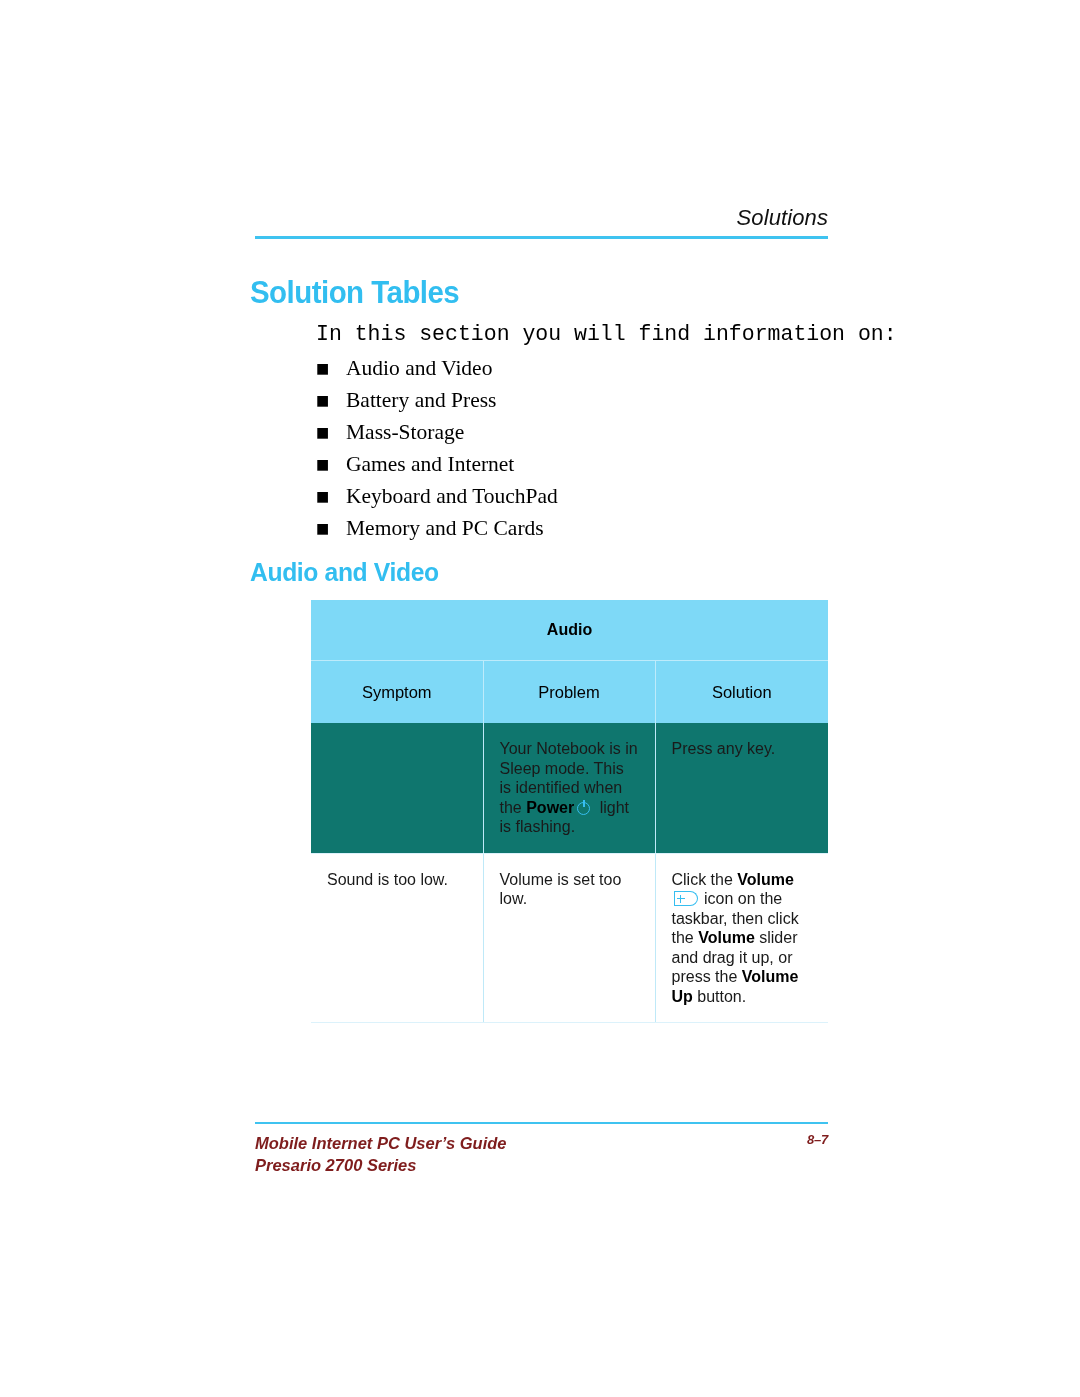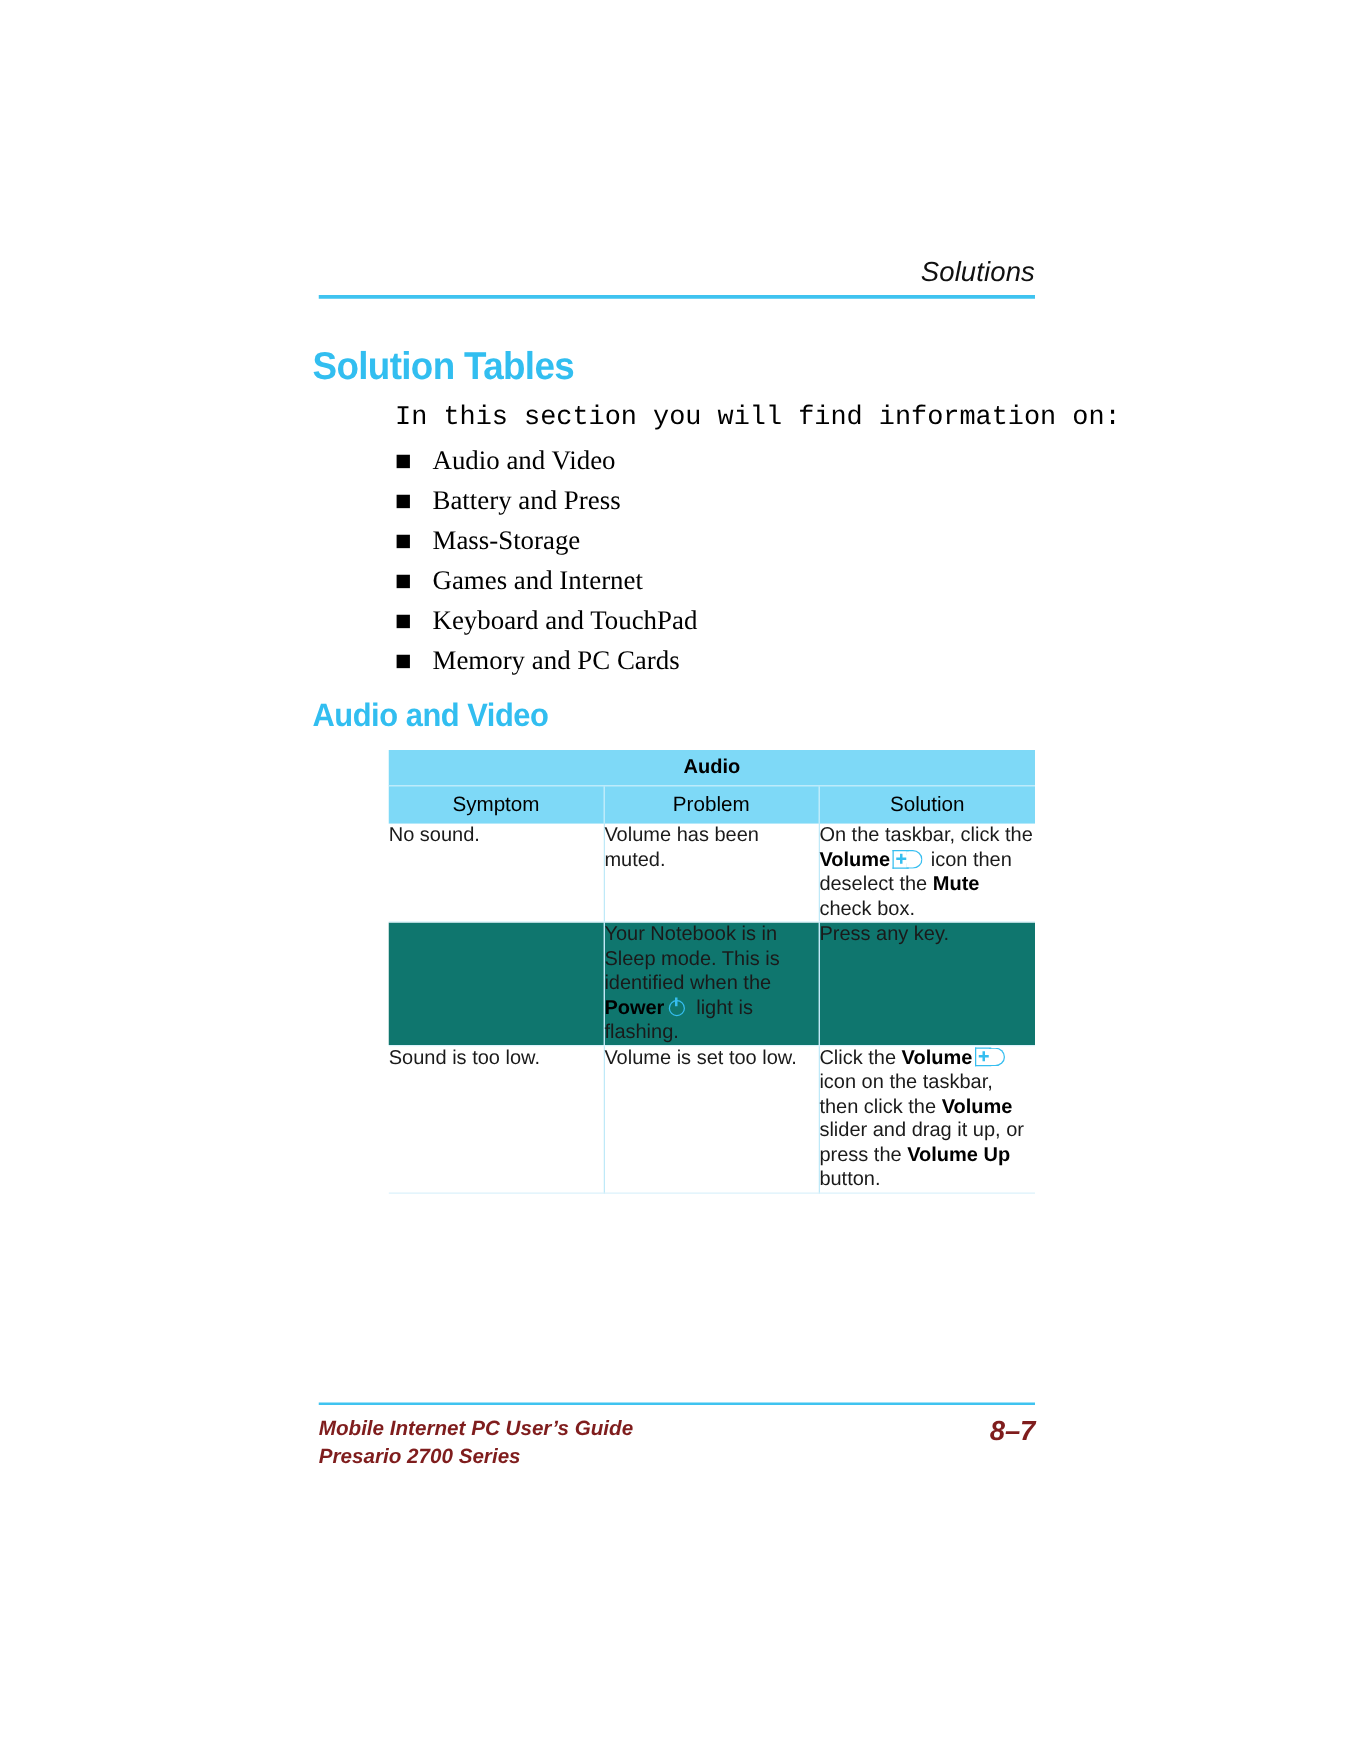--- a/index.html
+++ b/index.html
@@ -115,21 +115,21 @@
     border-collapse: collapse;
     table-layout: fixed;
     font-family: "Liberation Sans", sans-serif;
   }
   .table col.c1 { width: 172px; }
   .table col.c2 { width: 172px; }
   .table col.c3 { width: 173px; }
 
   .table td, .table th {
     vertical-align: top;
-    padding: 0;
+    padding: 16px;
   }
 
   .th-group {
     background: #7ED9F7;
     text-align: center;
     font-weight: bold;
     font-size: 16px;
     color: #000000;
     height: 28px;
     line-height: 28px;
@@ -241,21 +241,21 @@
     justify-content: space-between;
     align-items: flex-start;
     margin-top: 8px;
     font-family: "Liberation Sans", sans-serif;
     font-style: italic;
     font-weight: bold;
     font-size: 16.5px;
     color: #7f1d1d;
   }
   .footer-lines { line-height: 22px; }
-  .footer-page { font-size: 22px; letter-spacing: -0.2px; }
+  .footer-page { font-size: 13px; letter-spacing: -0.2px; }
 </style>
 </head>
 <body>
 
 <div class="page">
 
   <div class="header">
     <div class="header-title">Solutions</div>
     <div class="header-rule"></div>
   </div>
@@ -303,25 +303,20 @@
       <tr>
         <th class="th-group" colspan="3">Audio</th>
       </tr>
       <tr>
         <th class="th-col">Symptom</th>
         <th class="th-col">Problem</th>
         <th class="th-col">Solution</th>
       </tr>
     </thead>
     <tbody>
-      <tr class="row-white">
-        <td class="cell">No sound.</td>
-        <td class="cell">Volume has been muted.</td>
-        <td class="cell">On the taskbar, click the <b>Volume</b><span class="icon-volume"><span class="body"></span><span class="cone"></span><span class="plus-h"></span><span class="plus-v"></span></span> icon then deselect the <b>Mute</b> check box.</td>
-      </tr>
       <tr class="row-tint">
         <td class="cell"></td>
         <td class="cell">Your Notebook is in Sleep mode. This is identified when the <b>Power</b><span class="icon-power"><span class="ring"></span><span class="stem"></span></span> light is flashing.</td>
         <td class="cell">Press any key.</td>
       </tr>
       <tr class="row-white">
         <td class="cell">Sound is too low.</td>
         <td class="cell">Volume is set too low.</td>
         <td class="cell">Click the <b>Volume</b><span class="icon-volume"><span class="body"></span><span class="cone"></span><span class="plus-h"></span><span class="plus-v"></span></span> icon on the taskbar, then click the <b>Volume</b> slider and drag it up, or press the <b>Volume Up</b> button.</td>
       </tr>

